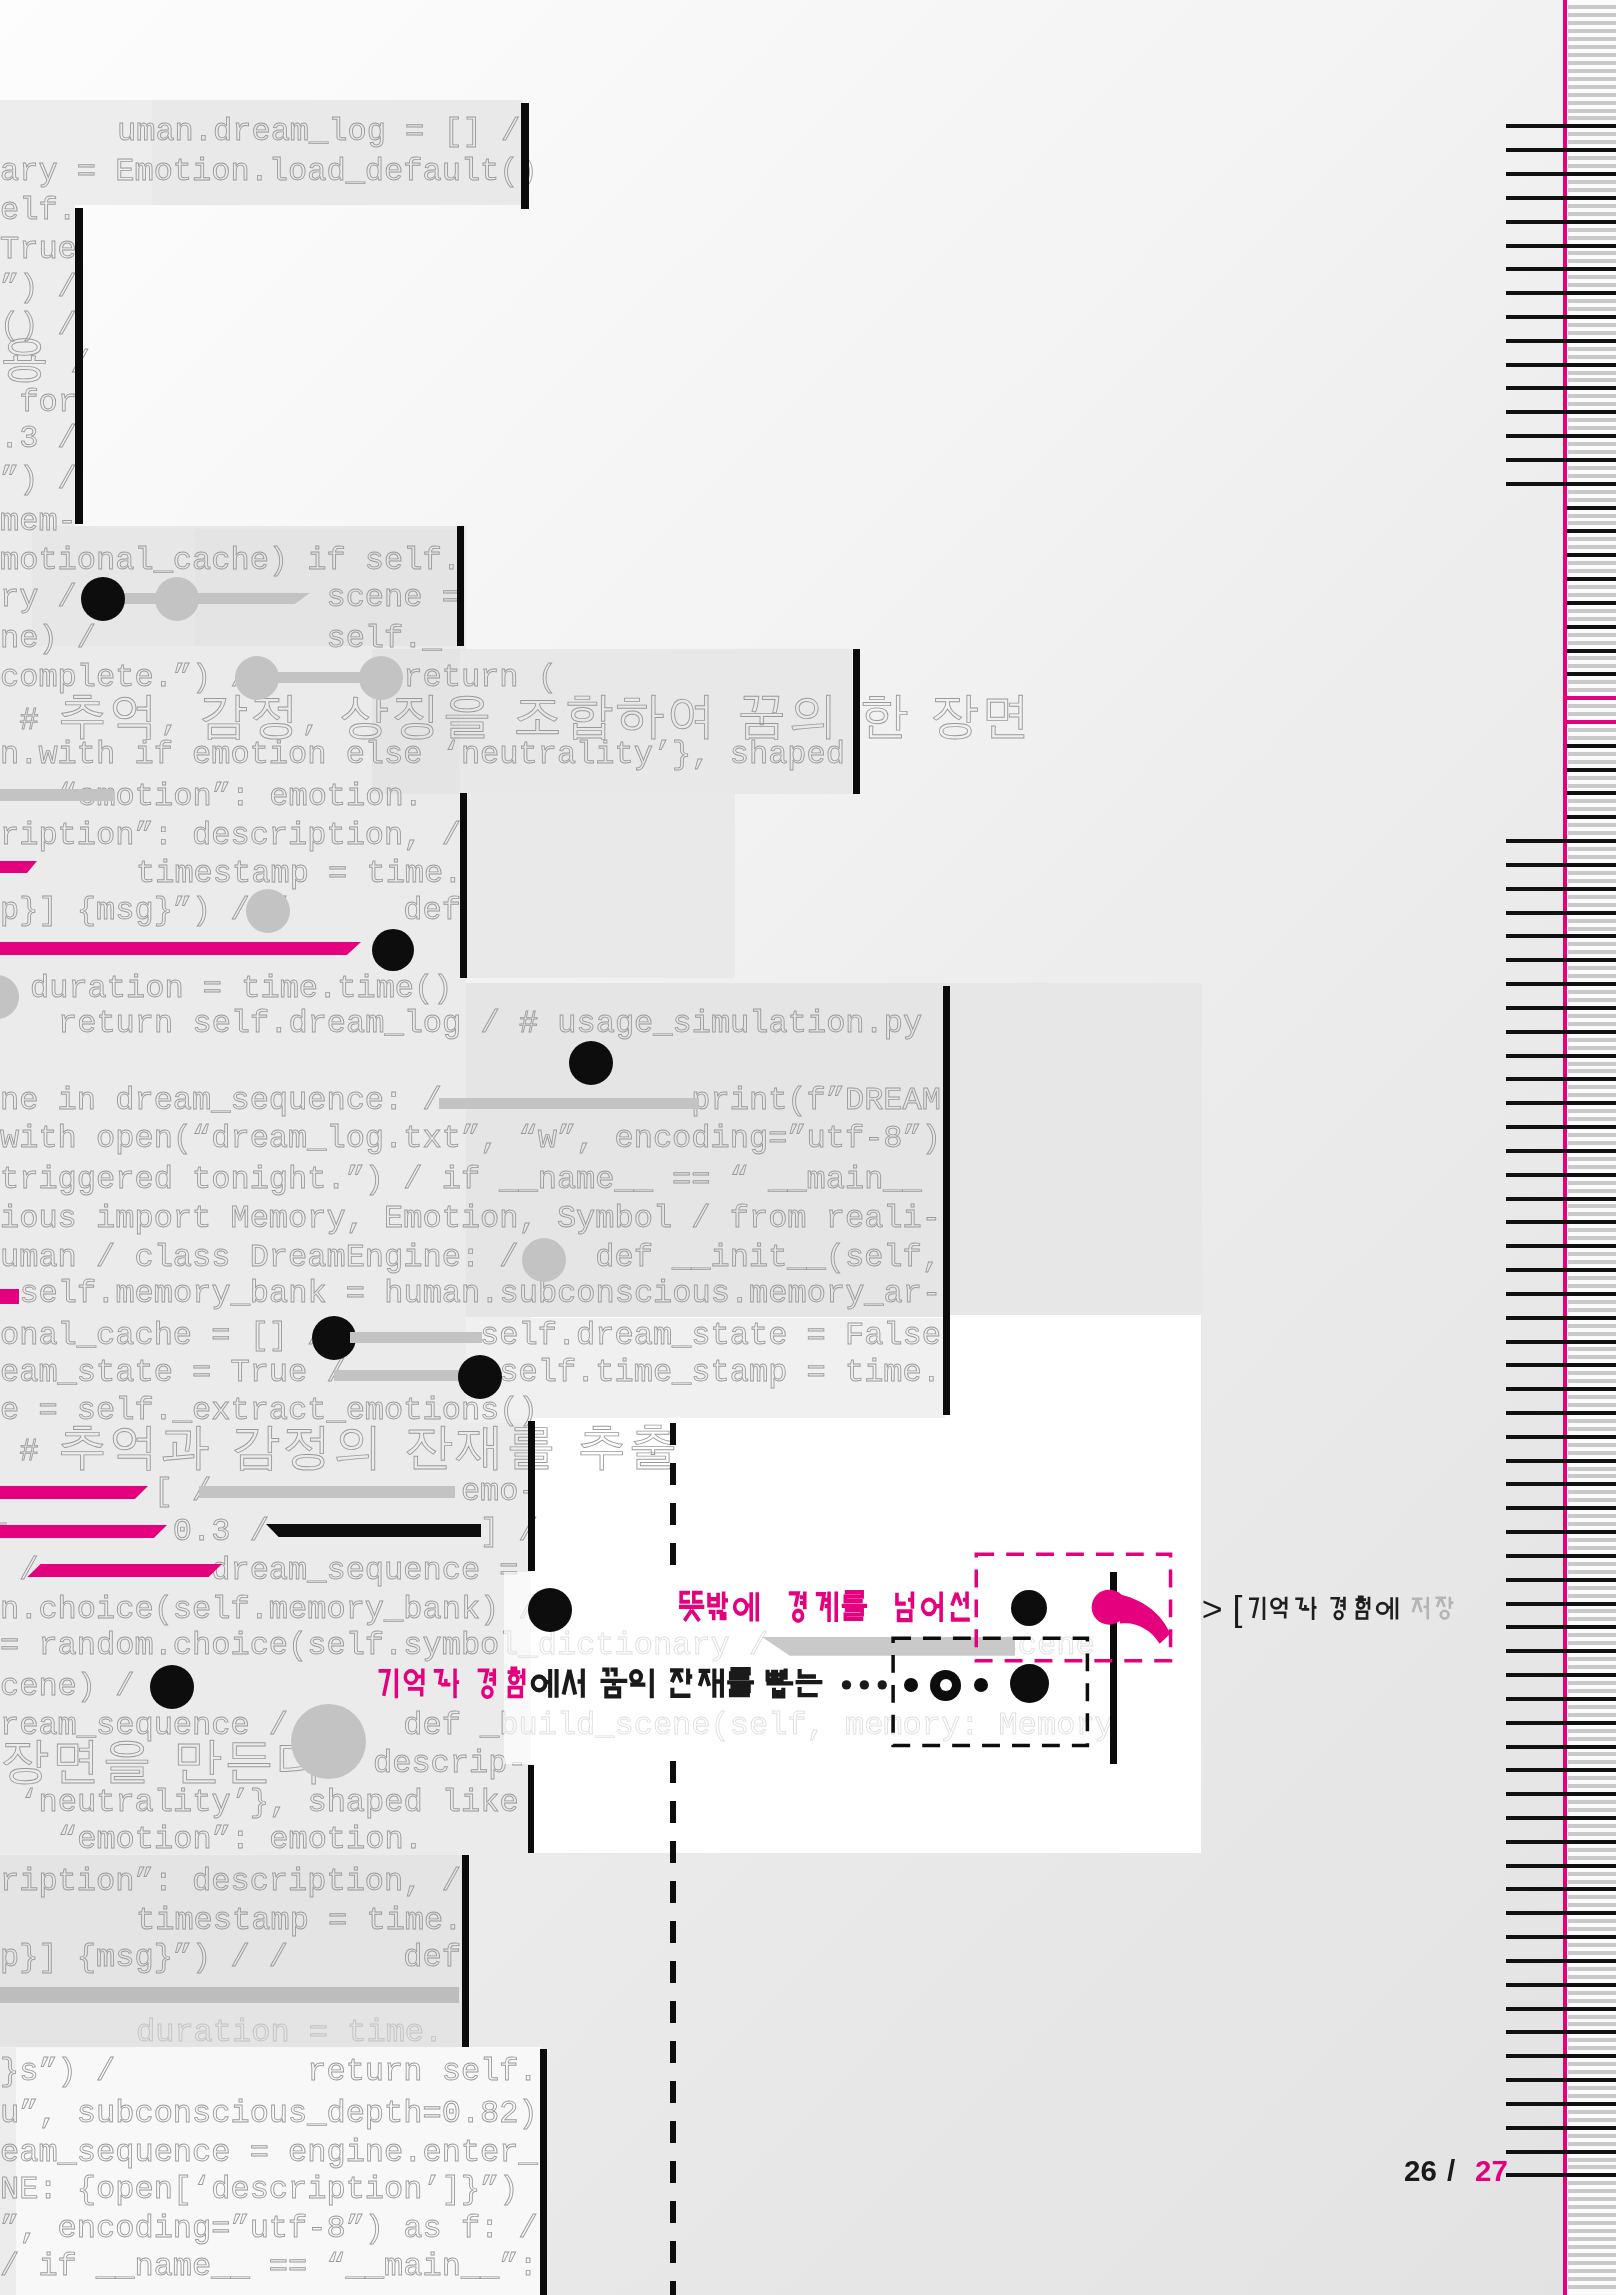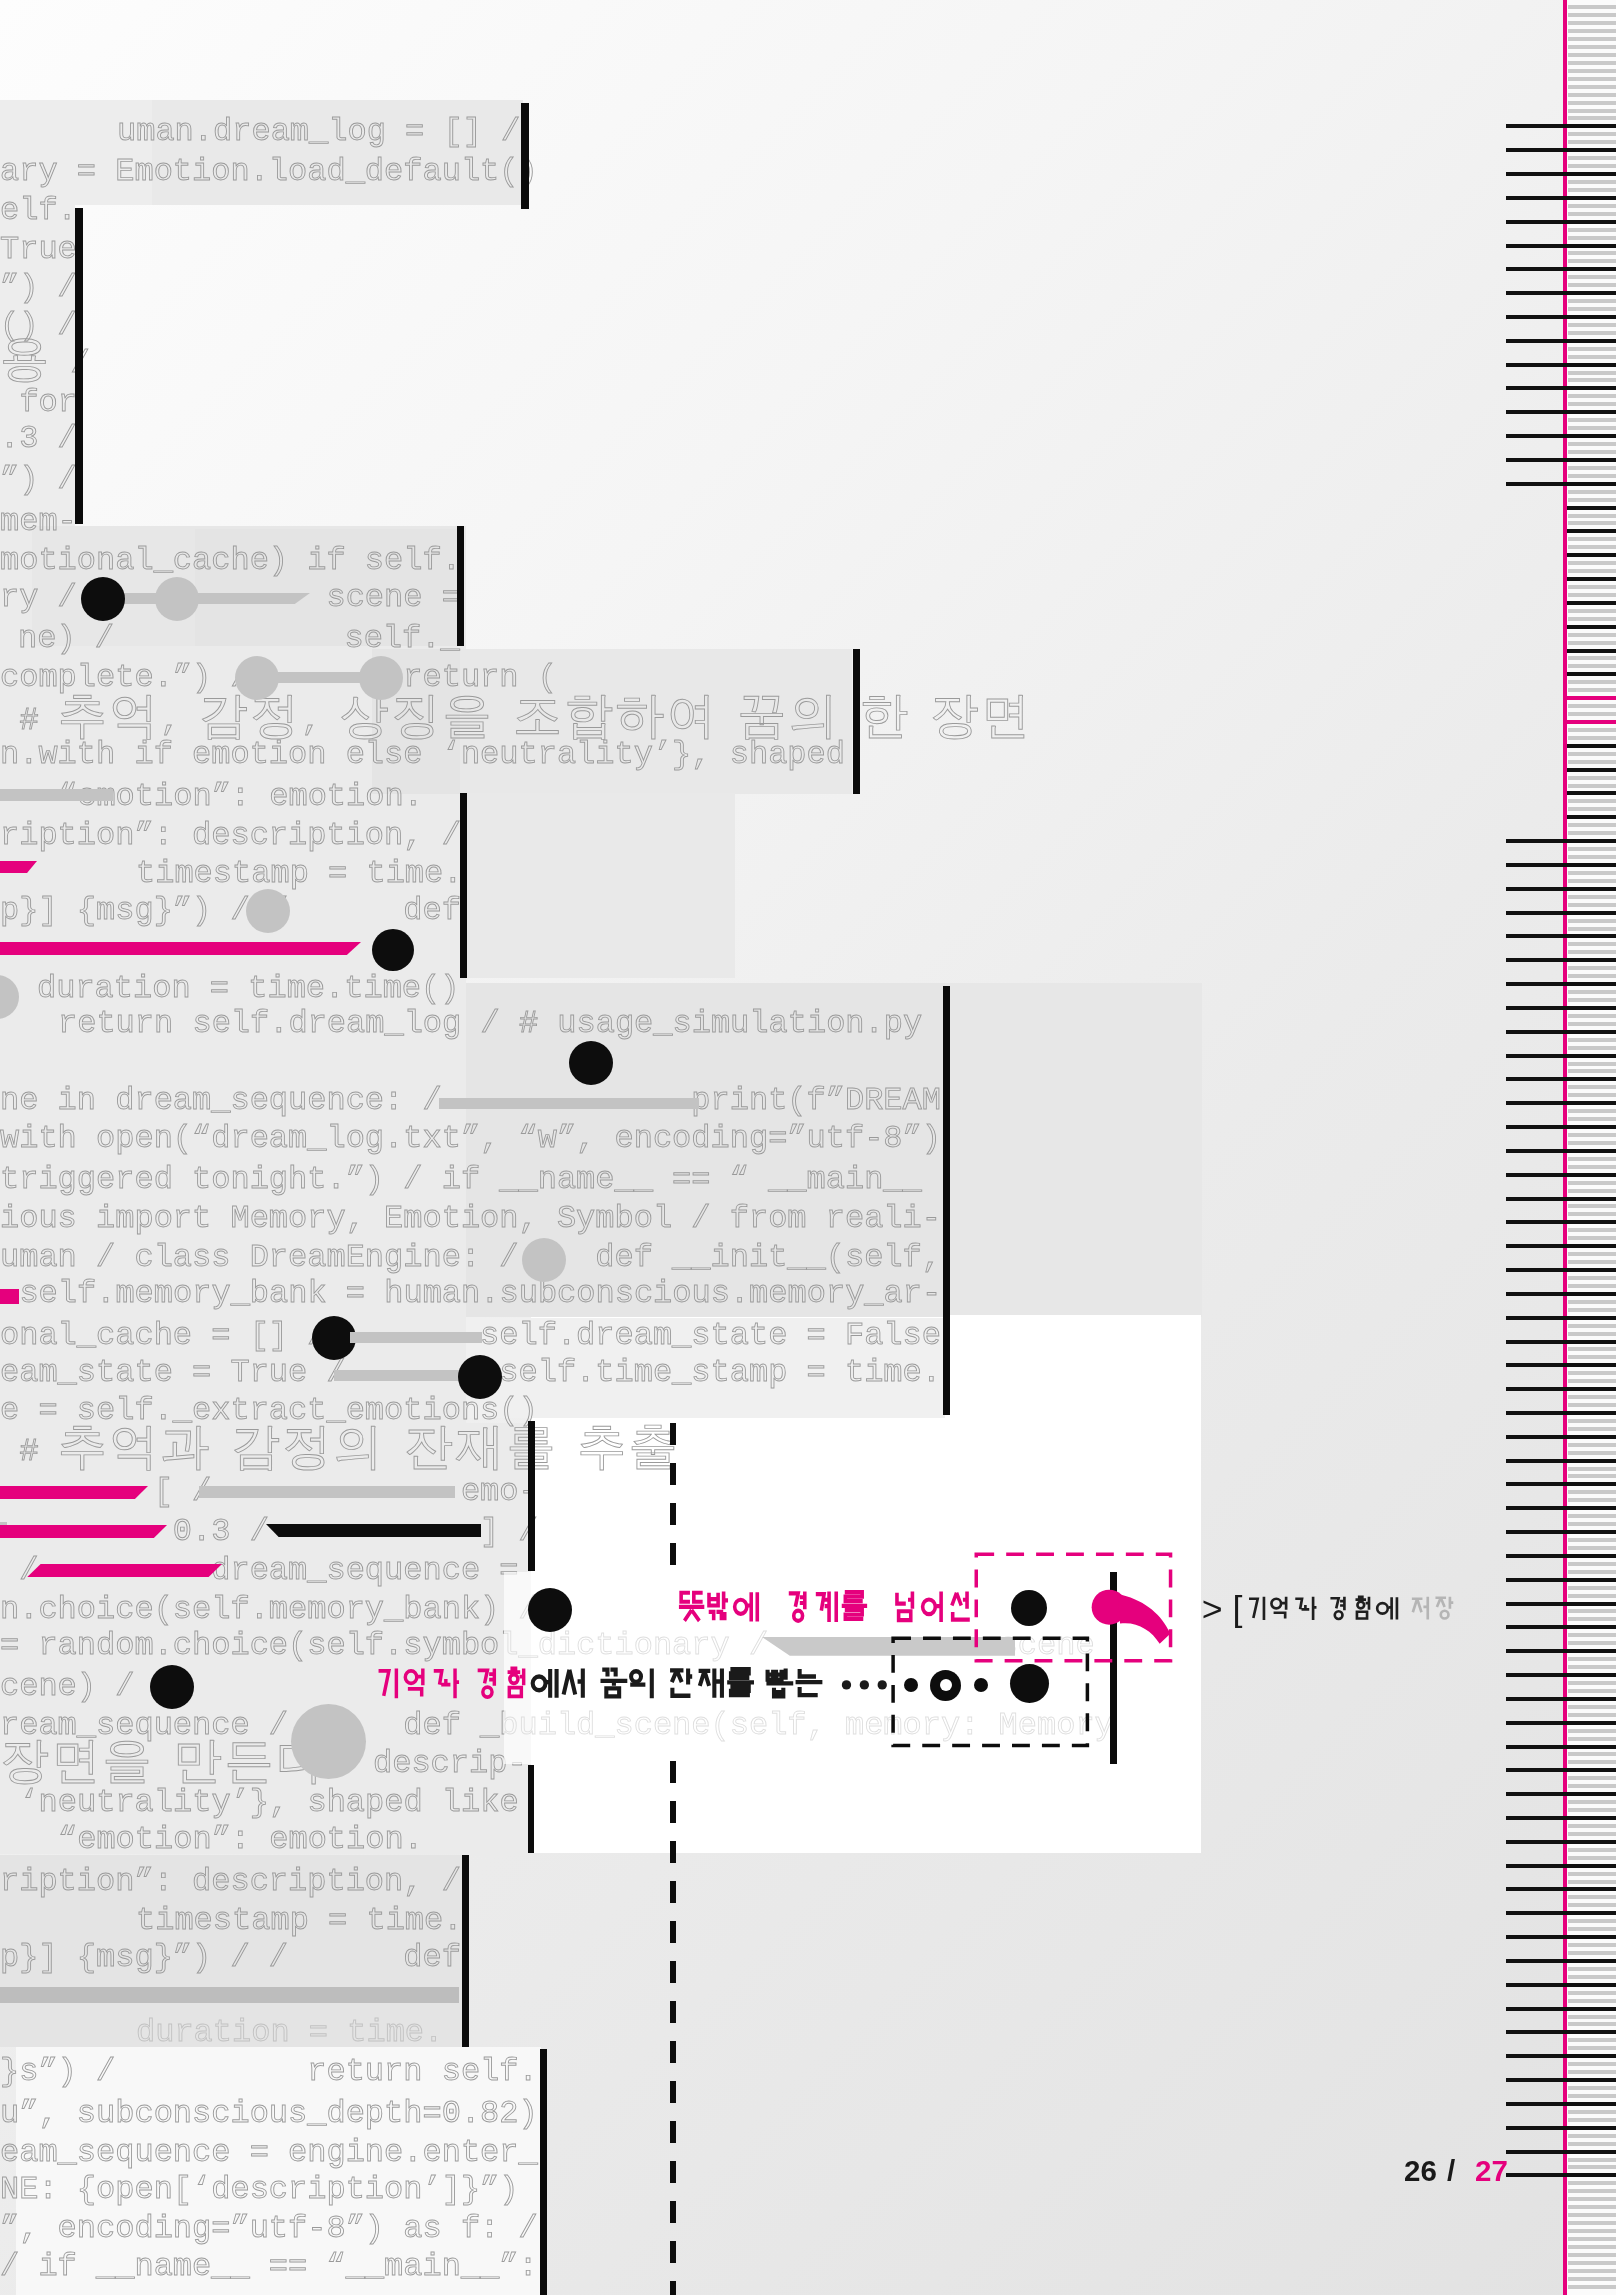--- a/index.html
+++ b/index.html
@@ -70,37 +70,37 @@
 <div class="cl" style="left:0px;top:422px;">.3 /</div>
 
 <div class="cl" style="left:0px;top:463px;">”) /</div>
 
 <div class="cl" style="left:0px;top:505px;">mem-</div>
 
 <div class="cl" style="left:0px;top:544px;">motional_cache) if self.</div>
 
 <div class="cl" style="left:0px;top:581px;">ry /             scene =</div>
 
-<div class="cl" style="left:0px;top:622px;margin-left:18px;">ne) /            self._</div>
+<div class="cl" style="left:0px;top:622px;">ne) /            self._</div>
 
 <div class="cl" style="left:0px;top:661px;">complete.”) /        return (</div>
 
 <div class="cl" style="left:19.4px;top:702px;"># <span class="kb" style="">추억</span>, <span class="kb" style="">감정</span>, <span class="kb" style="">상징을</span> <span class="kb" style="">조합하여</span> <span class="kb" style="">꿈의</span> <span class="kb" style="">한</span> <span class="kb" style="">장면</span></div>
 
 <div class="cl" style="left:0px;top:738px;">n.with if emotion else ‘neutrality’}, shaped</div>
 
 <div class="cl" style="left:58px;top:780px;">“emotion”: emotion.</div>
 
 <div class="cl" style="left:0px;top:819px;">ription”: description, /</div>
 
 <div class="cl" style="left:136px;top:857px;">timestamp = time.</div>
 
 <div class="cl" style="left:0px;top:894px;">p}] {msg}”) / /      def</div>
 
-<div class="cl" style="left:37px;top:972px;">duration = time.time()</div>
+<div class="cl" style="left:30px;top:972px;">duration = time.time()</div>
 
 <div class="cl" style="left:58px;top:1007px;">return self.dream_log / # usage_simulation.py</div>
 
 
 <div class="cl" style="left:0px;top:1084px;width:945px;overflow:hidden;">ne in dream_sequence: /             print(f”DREAM</div>
 
 <div class="cl" style="left:0px;top:1122px;">with open(“dream_log.txt”, “w”, encoding=”utf-8”)</div>
 
 <div class="cl" style="left:0px;top:1163px;width:943px;overflow:hidden;">triggered tonight.”) / if __name__ == “ __main__ ”:</div>
 

